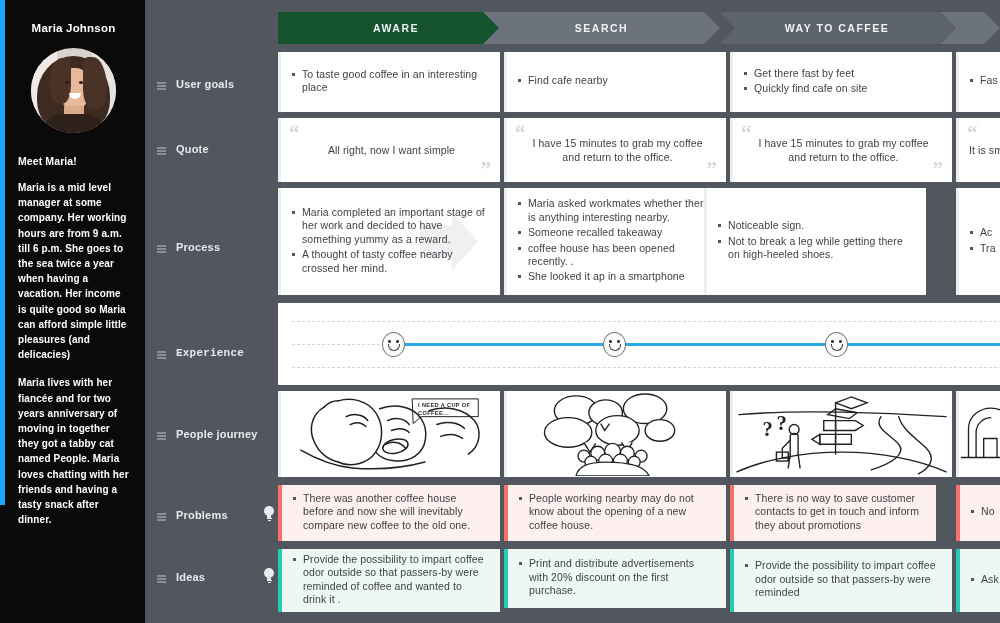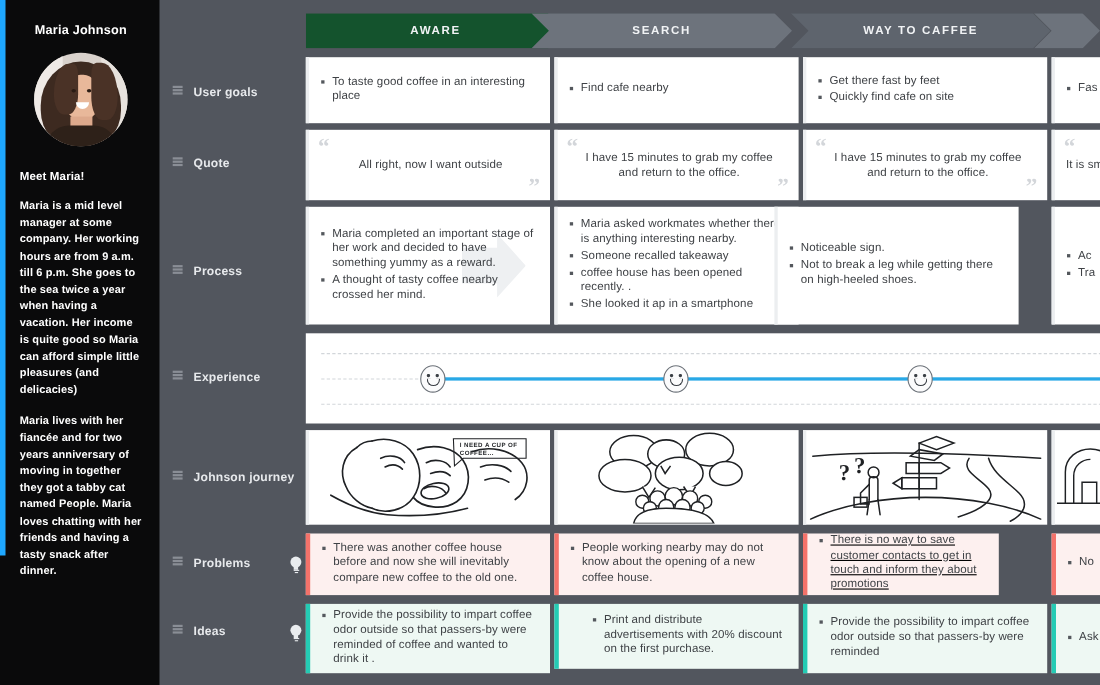--- a/index.html
+++ b/index.html
@@ -41,21 +41,21 @@
   .persona-greet{
     color:#ffffff;font-size:10.5px;font-weight:bold;margin:0 0 13px 0;letter-spacing:.1px;
   }
   .persona-bio{
     color:#ffffff;font-size:10px;font-weight:bold;line-height:15.2px;margin:0 0 13px 0;letter-spacing:.1px;
   }
 
   
   .rail{width:130px;flex:0 0 130px;position:relative;}
   .rowlabel{
-    position:absolute;left:12px;display:flex;align-items:flex-start;gap:10px;
+    position:absolute;left:12px;display:flex;align-items:flex-end;gap:10px;
     color:#e7e9ec;font-size:11px;font-weight:bold;letter-spacing:.2px;width:118px;
   }
   .grip{display:inline-block;width:9px;height:8px;position:relative;flex:0 0 9px;opacity:.55;}
   .grip i{position:absolute;left:0;width:9px;height:1.6px;background:#b9bdc4;display:block;}
   .grip i:nth-child(1){top:0;} .grip i:nth-child(2){top:3.2px;} .grip i:nth-child(3){top:6.4px;}
   .rowlabel .txt{white-space:nowrap;}
   .bulb{margin-left:auto;width:12px;height:15px;position:relative;flex:0 0 12px;}
   .bulb .glass{position:absolute;left:1px;top:0;width:10px;height:10px;border-radius:50%;background:#e9ecef;}
   .bulb .neck{position:absolute;left:4px;top:9px;width:4px;height:3px;background:#e9ecef;}
   .bulb .base{position:absolute;left:3.5px;top:12px;width:5px;height:1.4px;background:#e9ecef;}
@@ -176,35 +176,35 @@
       <span class="txt">Quote</span>
     </div>
     <div class="rowlabel" style="top:241px;">
       <span class="grip">
           <i></i>
           <i></i>
           <i></i>
         </span>
       <span class="txt">Process</span>
     </div>
-    <div class="rowlabel" style="top:337px;">
+    <div class="rowlabel" style="top:347px;font-family:Liberation Mono, monospace;">
       <span class="grip">
           <i></i>
           <i></i>
           <i></i>
         </span>
       <span class="txt">Experience</span>
     </div>
     <div class="rowlabel" style="top:428px;">
       <span class="grip">
           <i></i>
           <i></i>
           <i></i>
         </span>
-      <span class="txt">Johnson journey</span>
+      <span class="txt">People journey</span>
     </div>
     <div class="rowlabel" style="top:506px;">
       <span class="grip">
           <i></i>
           <i></i>
           <i></i>
         </span>
       <span class="txt">Problems</span>
       <span class="bulb">
         <span class="glass"></span>
@@ -272,21 +272,21 @@
       <div class="inner">
           <ul class="bul">
             <li>Fas</li>
           </ul>
         </div>
       </div>
 
     <div class="cell quote" style="left:3px;top:118px;width:222px;height:64px;">
       <div class="qwrap">
           <span class="qmark open">“</span>
-      <span class="qtext">All right, now I want outside</span>
+      <span class="qtext">All right, now I want simple</span>
       <span class="qmark close">”</span>
         </div>
       </div>
     <div class="cell quote" style="left:229px;top:118px;width:222px;height:64px;">
       <div class="qwrap">
           <span class="qmark open">“</span>
       <span class="qtext">I have 15 minutes to grab my coffee and return to the office.</span>
       <span class="qmark close">”</span>
         </div>
       </div>
@@ -461,21 +461,21 @@
           </ul>
         </div>
       </div>
     <div class="cell problem" style="left:229px;top:485px;width:222px;height:56px;">
       <div class="inner">
           <ul class="bul">
             <li>People working nearby may do not know about the opening of a new coffee house.</li>
           </ul>
         </div>
       </div>
-    <div class="cell problem" style="left:455px;top:485px;width:178px;height:56px;text-decoration:underline;">
+    <div class="cell problem" style="left:455px;top:485px;width:206px;height:56px;">
       <div class="inner">
           <ul class="bul">
             <li>There is no way to save customer contacts to get in touch and inform they about promotions</li>
           </ul>
         </div>
       </div>
     <div class="cell problem" style="left:681px;top:485px;width:60px;height:56px;">
       <div class="inner">
           <ul class="bul">
             <li>No</li>
@@ -483,21 +483,21 @@
         </div>
       </div>
 
     <div class="cell idea" style="left:3px;top:549px;width:222px;height:63px;">
       <div class="inner">
           <ul class="bul">
             <li>Provide the possibility to impart coffee odor outside so that passers-by were reminded of coffee and wanted to drink it .</li>
           </ul>
         </div>
       </div>
-    <div class="cell idea" style="left:229px;top:549px;width:222px;height:59px;padding-left:20px;">
+    <div class="cell idea" style="left:229px;top:549px;width:222px;height:59px;">
       <div class="inner">
           <ul class="bul">
             <li>Print and distribute advertisements with 20% discount on the first purchase.</li>
           </ul>
         </div>
       </div>
     <div class="cell idea" style="left:455px;top:549px;width:222px;height:63px;">
       <div class="inner">
           <ul class="bul">
             <li>Provide the possibility to impart coffee odor outside so that passers-by were reminded</li>

